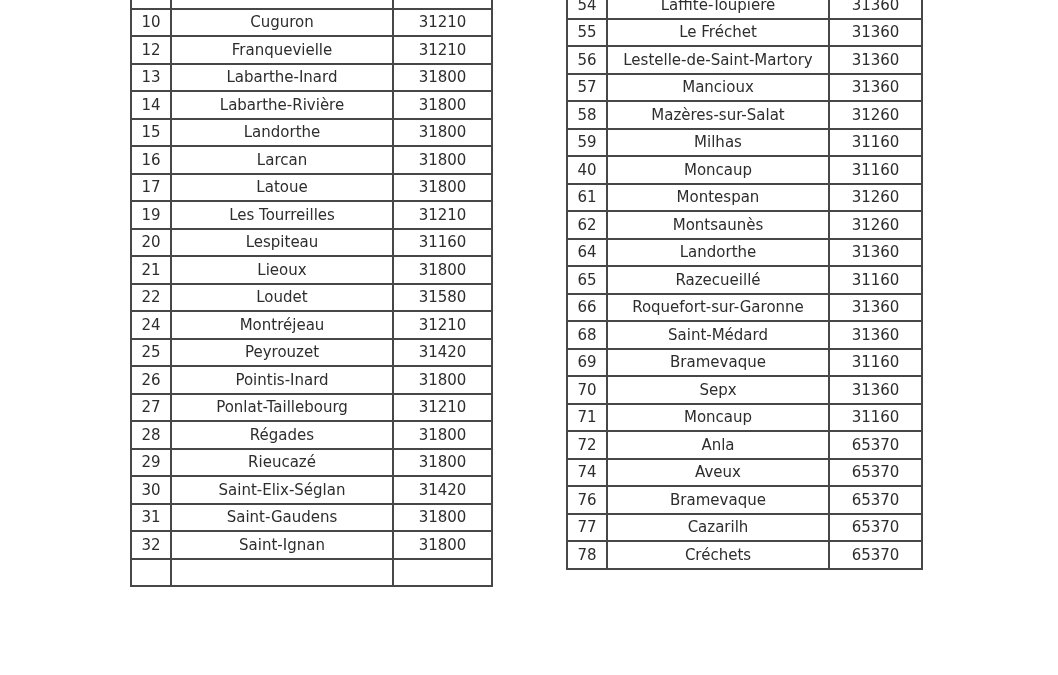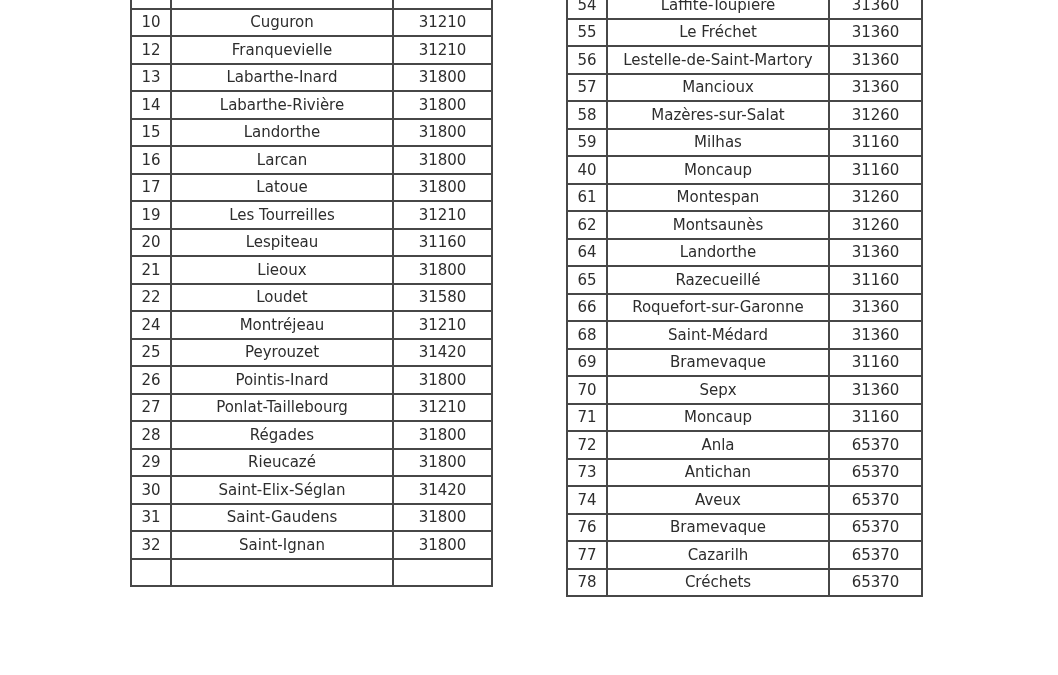--- a/index.html
+++ b/index.html
@@ -249,25 +249,20 @@
         <td>71</td>
         <td>Moncaup</td>
         <td>31160</td>
       </tr>
       <tr>
         <td>72</td>
         <td>Anla</td>
         <td>65370</td>
       </tr>
       <tr>
-        <td>73</td>
-        <td>Antichan</td>
-        <td>65370</td>
-      </tr>
-      <tr>
         <td>74</td>
         <td>Aveux</td>
         <td>65370</td>
       </tr>
       <tr>
         <td>76</td>
         <td>Bramevaque</td>
         <td>65370</td>
       </tr>
       <tr>

